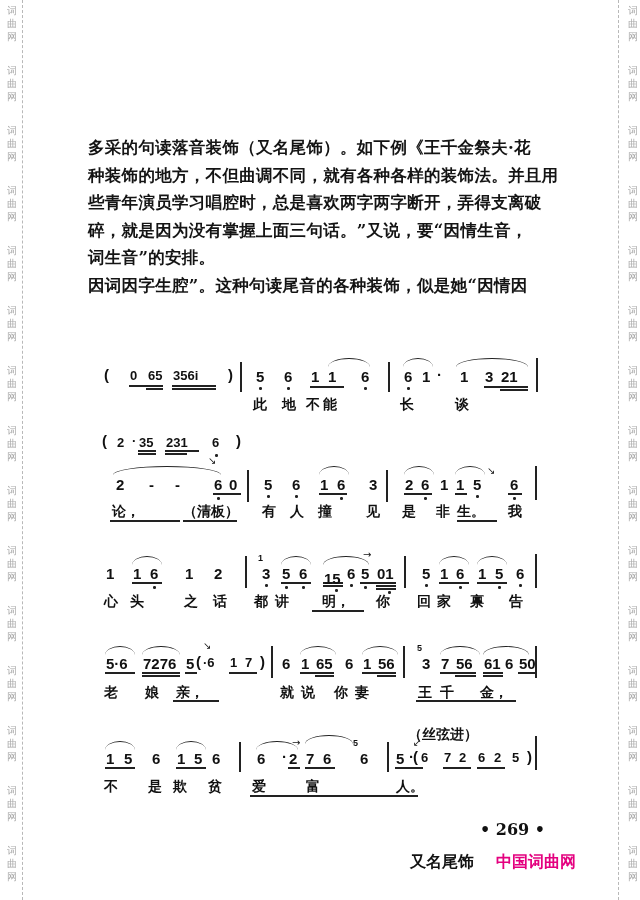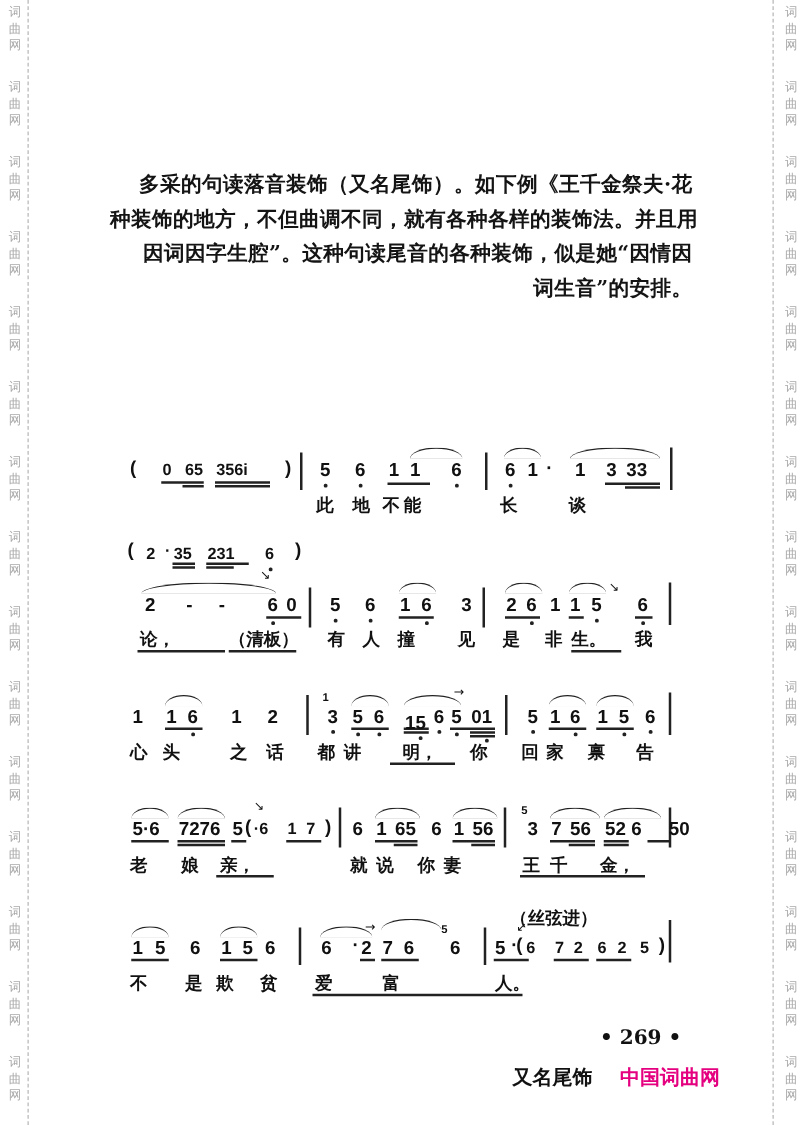--- a/index.html
+++ b/index.html
@@ -15,21 +15,21 @@
     .margin.left .wm-group { left: 2px; }
     .margin.right .wm-group { left: 4px; }
     .wm-char { display: block; }
 
     .prose {
       position: absolute; left: 88px; top: 134px; width: 466px;
       font-family: "DejaVu Serif", "Liberation Serif", serif;
       font-size: 16.5px; line-height: 27.5px; font-weight: bold; color: #141414;
       letter-spacing: 0.3px;
     }
-    .prose .line { display: block; white-space: nowrap; text-align: right; }
+    .prose .line { display: block; white-space: nowrap; }
 
     .score { position: absolute; left: 0; top: 0; width: 640px; height: 900px; }
     .note, .lyric, .sym {
       position: absolute; white-space: nowrap;
     }
     .note { font-family: "Liberation Sans", sans-serif; font-weight: bold; font-size: 15px; color: #111; }
     .note.small { font-size: 13px; }
     .note.tiny { font-size: 9px; }
     .lyric { font-family: "DejaVu Serif", "Liberation Serif", serif; font-size: 14px; font-weight: bold; color: #111; }
     .sym { font-size: 15px; color: #111; }
@@ -200,22 +200,24 @@
     <div class="wm-group" style="top: 844px;">
       <span class="wm-char">词</span>
       <span class="wm-char">曲</span>
       <span class="wm-char">网</span>
     </div>
   </div>
 
 <div class="prose">
   <span class="line">多采的句读落音装饰（又名尾饰）。如下例《王千金祭夫·花</span>
   <span class="line">种装饰的地方，不但曲调不同，就有各种各样的装饰法。并且用</span>
+  <span class="line">些青年演员学习唱腔时，总是喜欢两字两字断开，弄得支离破</span>
+  <span class="line">碎，就是因为没有掌握上面三句话。”又说，要“因情生音，</span>
+  <span class="line">词生音”的安排。</span>
   <span class="line">因词因字生腔”。这种句读尾音的各种装饰，似是她“因情因</span>
-  <span class="line">词生音”的安排。</span>
 </div>
 
 <div class="score" id="score">
 
   <div class="bar" style="left:240px;top:362px;height:30px;"></div>
   <div class="bar" style="left:388px;top:362px;height:30px;"></div>
   <div class="bar" style="left:536px;top:358px;height:34px;"></div>
 
   <div class="bar" style="left:247px;top:470px;height:32px;"></div>
   <div class="bar" style="left:386px;top:470px;height:32px;"></div>
@@ -354,21 +356,21 @@
     <span class="note" style="left: 256px; top: 368px;">5</span>
     <span class="note" style="left: 284px; top: 368px;">6</span>
     <span class="note" style="left: 311px; top: 368px;">1</span>
     <span class="note" style="left: 328px; top: 368px;">1</span>
     <span class="note" style="left: 361px; top: 368px;">6</span>
     <span class="note" style="left: 404px; top: 368px;">6</span>
     <span class="note" style="left: 422px; top: 368px;">1</span>
     <span class="note" style="left: 437px; top: 366px;">·</span>
     <span class="note" style="left: 460px; top: 368px;">1</span>
     <span class="note" style="left: 485px; top: 368px;">3</span>
-    <span class="note" style="left: 501px; top: 368px;">33</span>
+    <span class="note" style="left: 501px; top: 368px;">21</span>
     <span class="lyric" style="left: 253px; top: 396px;">此</span>
     <span class="lyric" style="left: 282px; top: 396px;">地</span>
     <span class="lyric" style="left: 306px; top: 396px;">不</span>
     <span class="lyric" style="left: 323px; top: 396px;">能</span>
     <span class="lyric" style="left: 400px; top: 396px;">长</span>
     <span class="lyric" style="left: 455px; top: 396px;">谈</span>
     <span class="note" style="left: 102px; top: 432px;">(</span>
     <span class="note small" style="left: 117px; top: 435px;">2</span>
     <span class="note small" style="left: 132px; top: 433px;">·</span>
     <span class="note small" style="left: 139px; top: 435px;">35</span>
@@ -443,23 +445,23 @@
     <span class="note" style="left: 282px; top: 655px;">6</span>
     <span class="note" style="left: 301px; top: 655px;">1</span>
     <span class="note" style="left: 316px; top: 655px;">65</span>
     <span class="note" style="left: 345px; top: 655px;">6</span>
     <span class="note" style="left: 363px; top: 655px;">1</span>
     <span class="note" style="left: 378px; top: 655px;">56</span>
     <span class="note tiny" style="left: 417px; top: 643px;">5</span>
     <span class="note" style="left: 422px; top: 655px;">3</span>
     <span class="note" style="left: 441px; top: 655px;">7</span>
     <span class="note" style="left: 456px; top: 655px;">56</span>
-    <span class="note" style="left: 484px; top: 655px;">52</span>
+    <span class="note" style="left: 484px; top: 655px;">61</span>
     <span class="note" style="left: 505px; top: 655px;">6</span>
-    <span class="note" style="left: 519px; top: 655px; margin-left: 16px;">50</span>
+    <span class="note" style="left: 519px; top: 655px;">50</span>
     <span class="lyric" style="left: 104px; top: 684px;">老</span>
     <span class="lyric" style="left: 145px; top: 684px;">娘</span>
     <span class="lyric" style="left: 176px; top: 684px;">亲，</span>
     <span class="lyric" style="left: 280px; top: 684px;">就</span>
     <span class="lyric" style="left: 301px; top: 684px;">说</span>
     <span class="lyric" style="left: 334px; top: 684px;">你</span>
     <span class="lyric" style="left: 355px; top: 684px;">妻</span>
     <span class="lyric" style="left: 418px; top: 684px;">王</span>
     <span class="lyric" style="left: 440px; top: 684px;">千</span>
     <span class="lyric" style="left: 480px; top: 684px;">金，</span>

